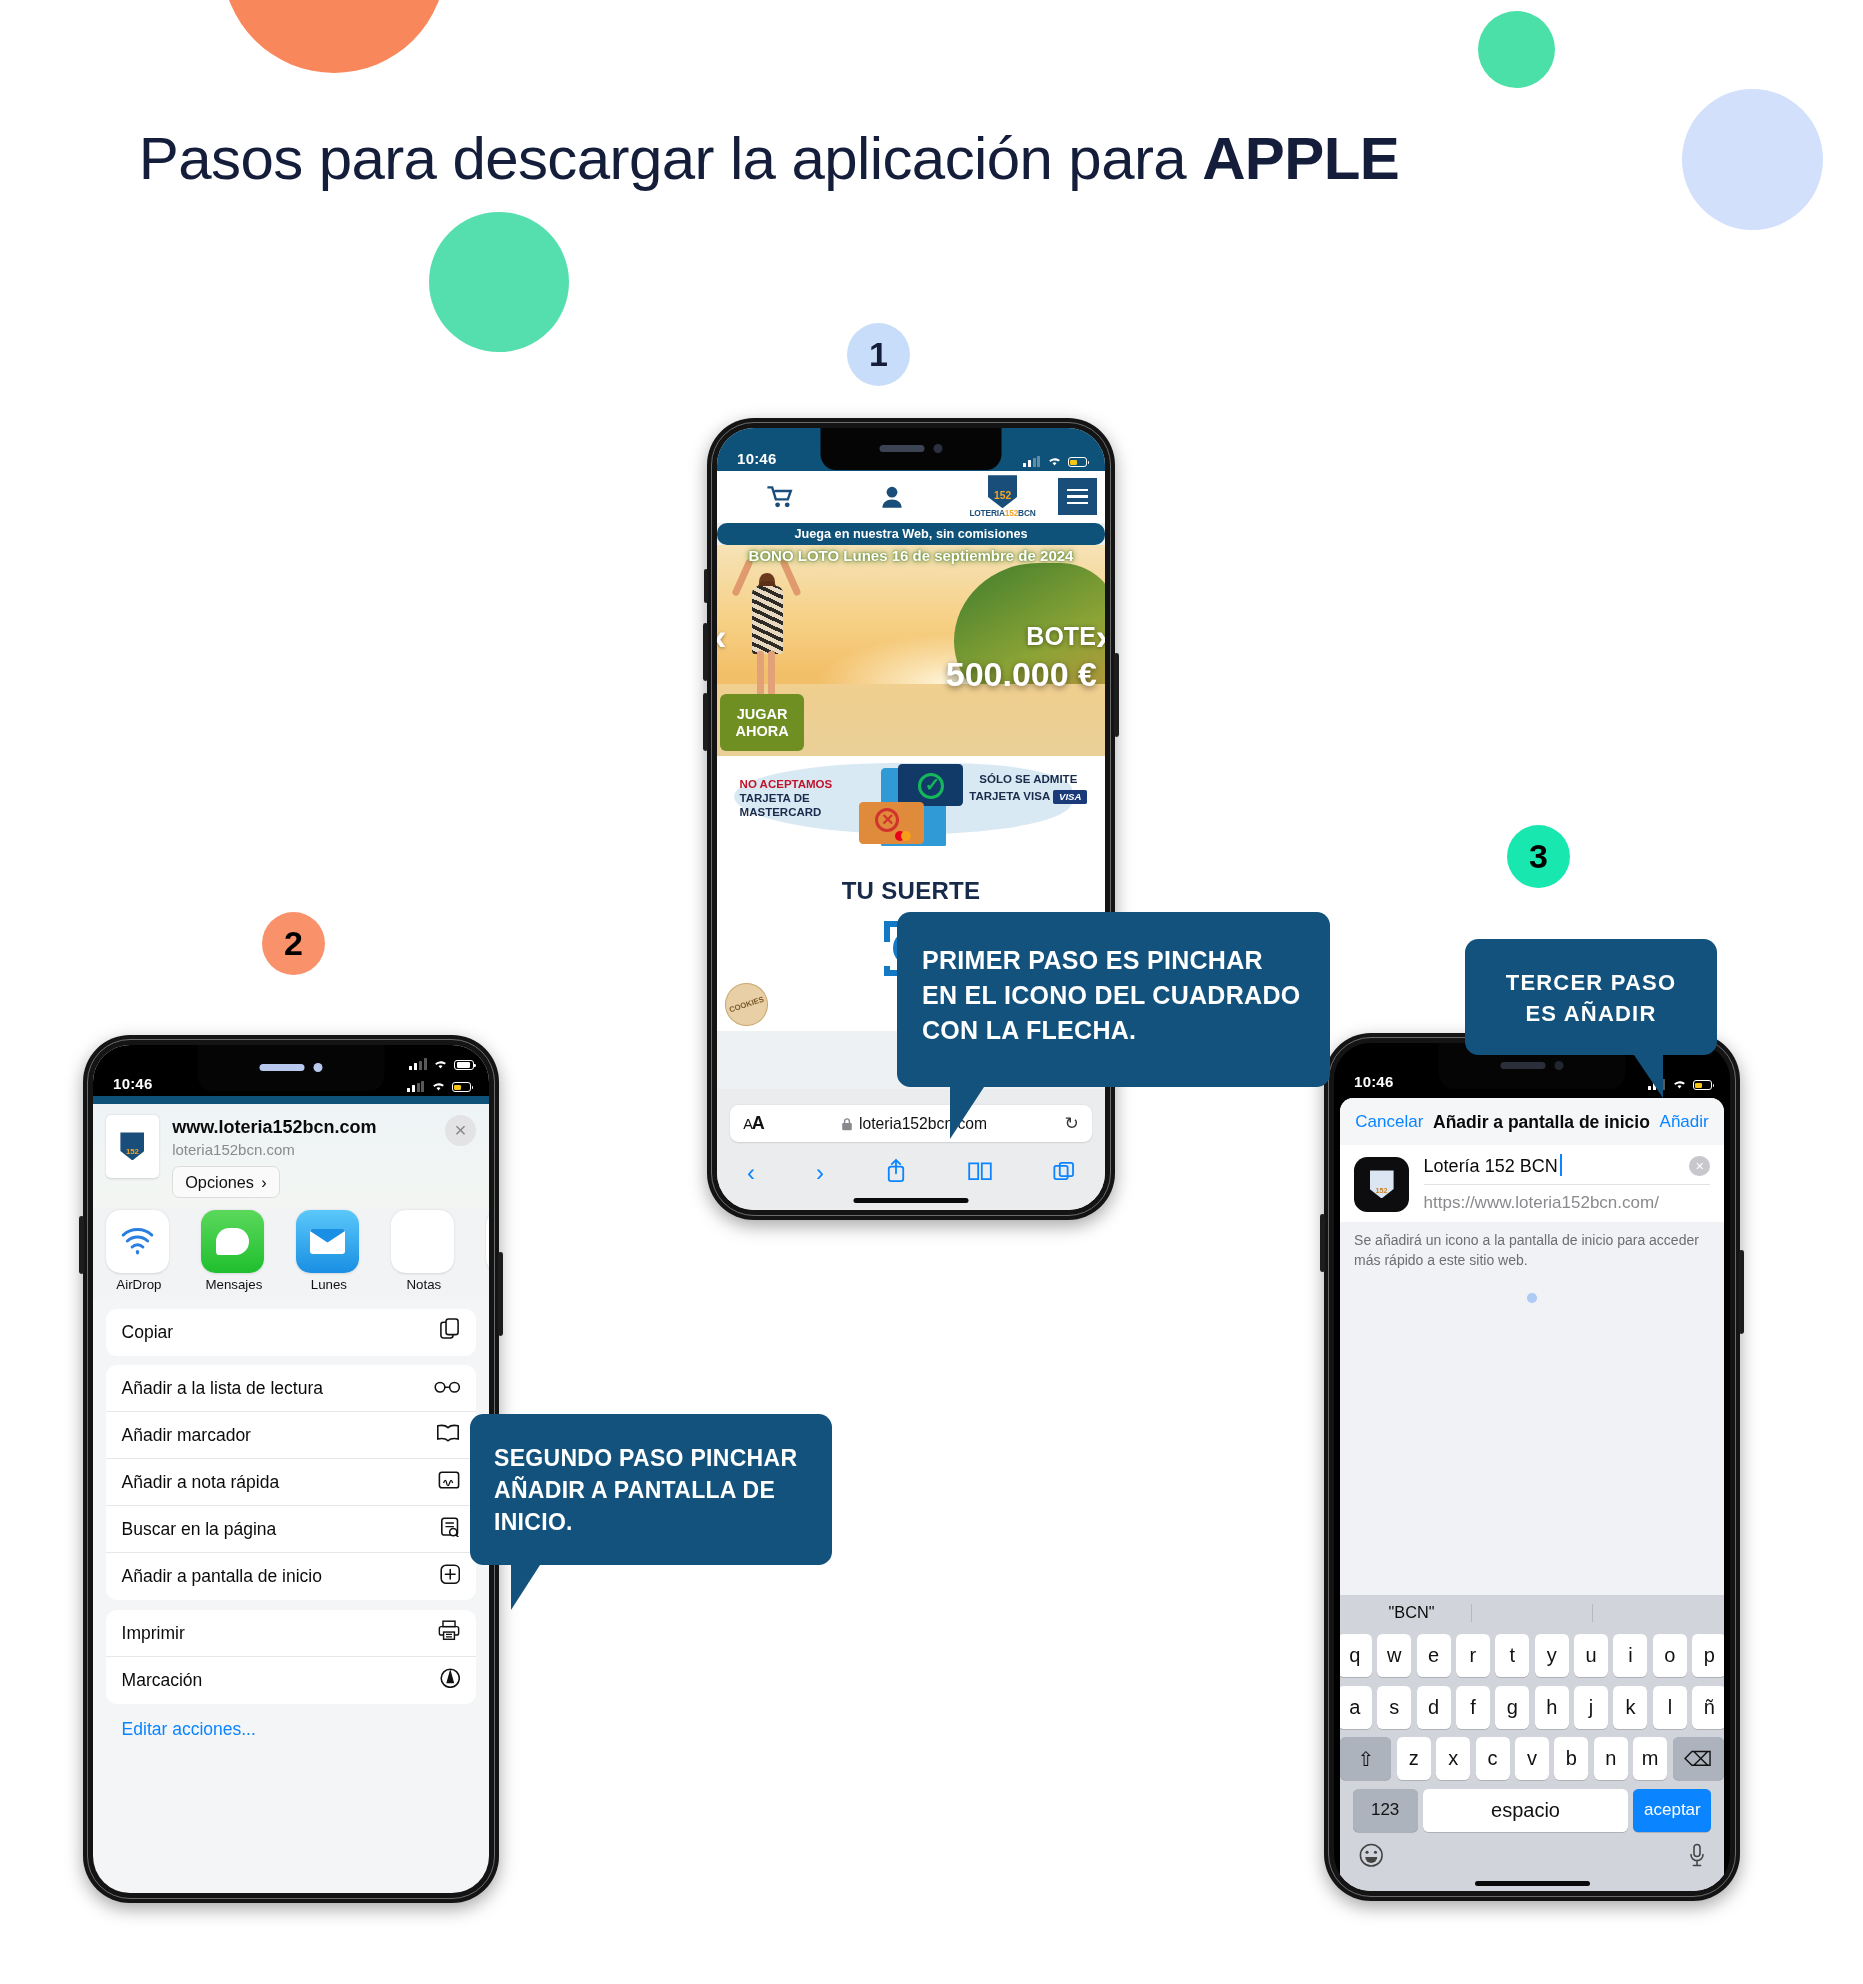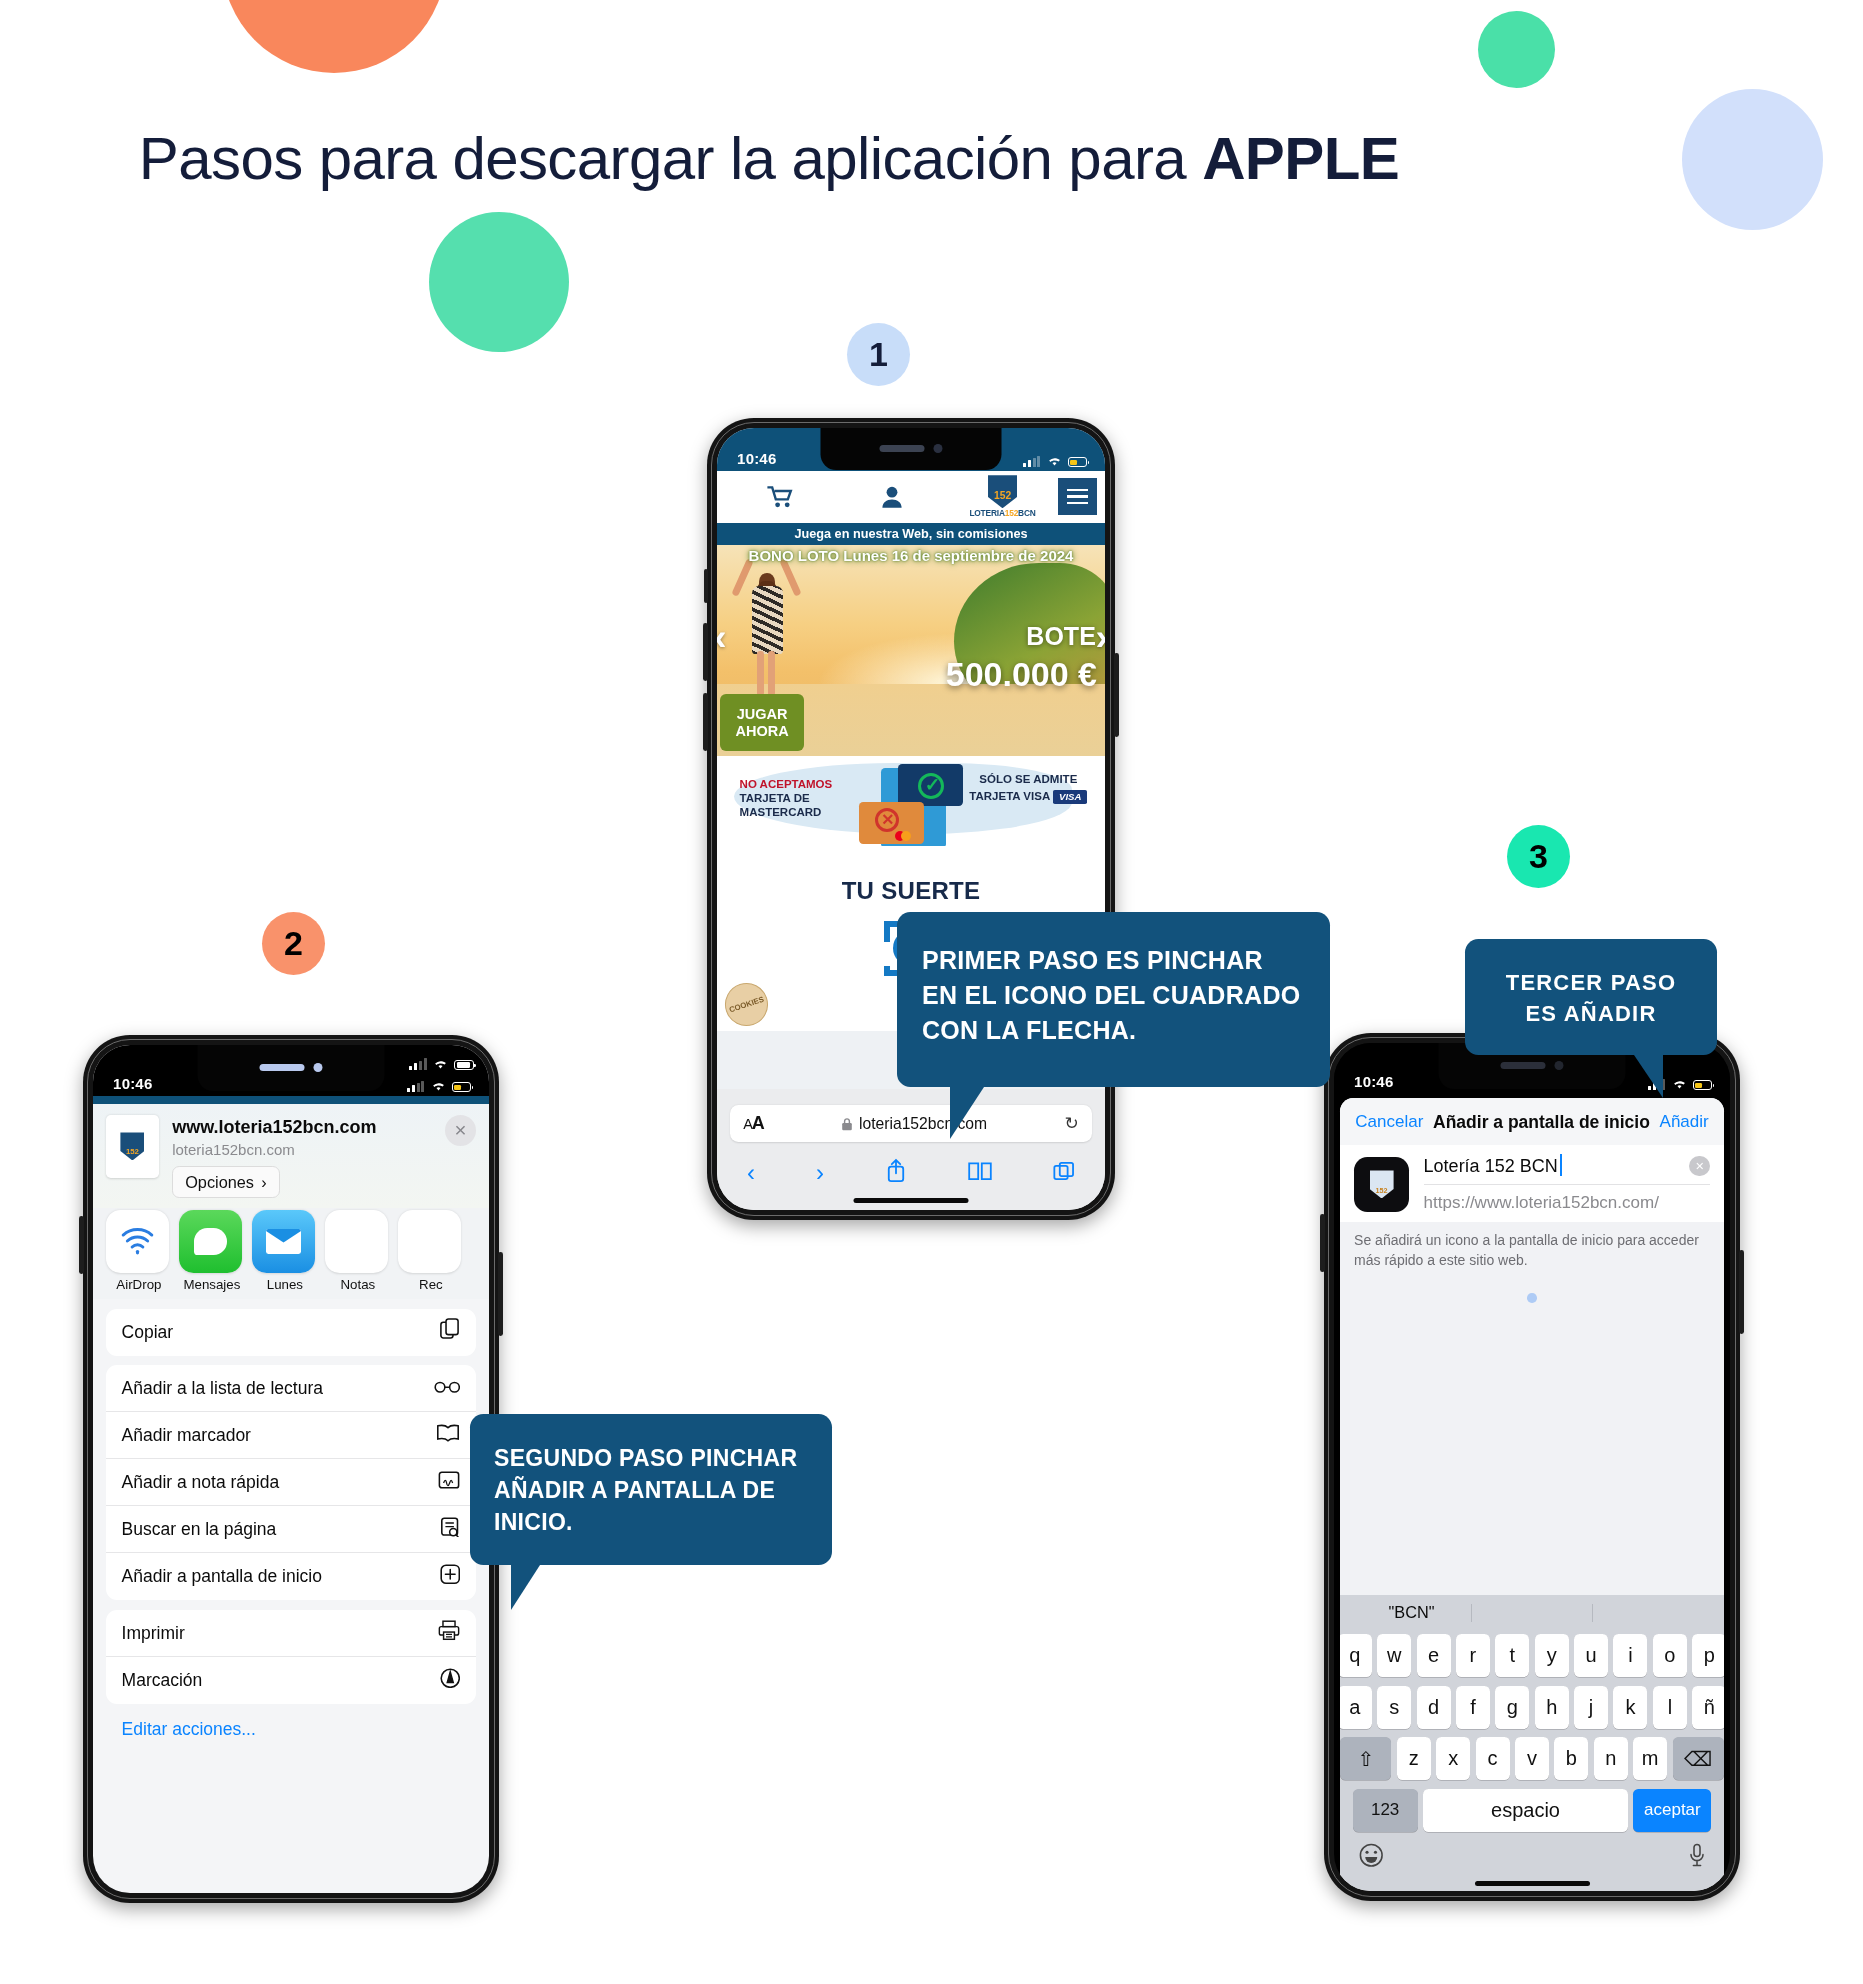--- a/index.html
+++ b/index.html
@@ -86,21 +86,21 @@
     clip-path: polygon(0 0,100% 0,100% 66%,50% 100%,0 66%);
     display:flex; align-items:center; justify-content:center; color:#f5a623;
     font-size:10.3px; font-weight:800; padding-top:9.6px;
   }
   .p1-logo .word { font-size: 8.4px; font-weight: 800; color:#1a4e7a; letter-spacing:-0.2px; margin-top:1.2px;}
   .p1-logo .word em { color:#f5a623; font-style: normal; }
   .burger { width: 39px; height: 37px; background:#1a4e7a; display:flex; flex-direction:column;
             align-items:center; justify-content:center; gap:4.2px; }
   .burger i { display:block; width:20.5px; height:2.4px; background:#fff; }
   .p1-strap { background:#0e5179; color:#fff; text-align:center; font-size:12.7px; padding:4.2px 0;
-              font-family:"Liberation Sans Narrow","Liberation Sans",sans-serif; font-weight:600; }
+              font-family:"Liberation Sans Narrow","Liberation Sans",sans-serif; font-weight:600;border-radius:10px; }
   .p1-hero { position:relative; height: 211px; overflow:hidden;
     background:
       radial-gradient(ellipse 60% 40% at 62% 66%, #fff9e0 0%, rgba(255,249,224,0) 60%),
       linear-gradient(#f6e3b8 0%, #f6cf82 38%, #f3c06a 60%, #e8b463 100%);
   }
   .p1-hero .hill { position:absolute; right:-12px; top:18px; width:163px; height:151px;
     background: linear-gradient(150deg,#3f7c2d,#8aa335 55%,#c2953f); border-radius: 56% 38% 46% 52%; }
   .p1-hero .water { position:absolute; left:0; right:0; bottom:0; height:72px;
     background: linear-gradient(#f0cf8f,#ead097); }
   .p1-hero .person { position:absolute; left:22px; top:9.6px; width:55px; height:151px; }
@@ -200,21 +200,21 @@
                          clip-path: polygon(0 0,100% 0,100% 66%,50% 100%,0 66%);
                          display:flex; align-items:flex-end; justify-content:center; color:#f5a623;
                          font-size:7.8px; font-weight:800; padding-bottom:4.8px; }
   .share-meta { flex:1; padding-top:2.4px; }
   .share-meta .t1 { font-size:18px; font-weight:700; color:#0b0b0b; }
   .share-meta .t2 { font-size:15px; color:#8a8a8e; margin-top:2.4px; }
   .opciones-btn { margin-top:8.4px; display:inline-flex; align-items:center; gap:7.2px; background:#fafafa;
                   border:0.6px solid #dcdcdc; border-radius:7.2px; padding:5.4px 12px; font-size:16.3px; color:#111; }
   .share-close { width:31px; height:31px; border-radius:50%; background:#e3e3e6; color:#87878c;
                  display:flex; align-items:center; justify-content:center; font-size:20.5px; flex:0 0 auto; }
-  .share-apps { display:flex; gap:7px; padding: 2.4px 13.3px 7.2px; background:#f1f3f5; }
+  .share-apps { display:flex; gap:29px; padding: 2.4px 13.3px 7.2px; background:#f1f3f5; }
   .share-app { width:66px; text-align:center; flex:0 0 auto; }
   .share-app .ic { width:63px; height:63px; border-radius:14.5px; display:flex; align-items:center;
                    justify-content:center; box-shadow:0 0.6px 2.4px rgba(0,0,0,.12); }
   .share-app .nm { font-size:13.3px; color:#111; margin-top:4.2px; }
   .ic-airdrop { background:#fff; color:#2a7de1; font-size:30px; }
   .ic-mensajes { background: linear-gradient(#5bd85b,#1fbf2f); }
   .ic-mensajes .b { width:33px; height:26.5px; background:#fff; border-radius:13.3px 13.3px 13.3px 3.6px; }
   .ic-mail { background: linear-gradient(#5ac8fa,#1a8fe3); }
   .ic-mail .e { width:35px; height:25px; background:#fff; border-radius:2.4px; position:relative; overflow:hidden; }
   .ic-mail .e::after { content:""; position:absolute; left:-2.4px; top:-8.4px; width:40px; height:22px;

